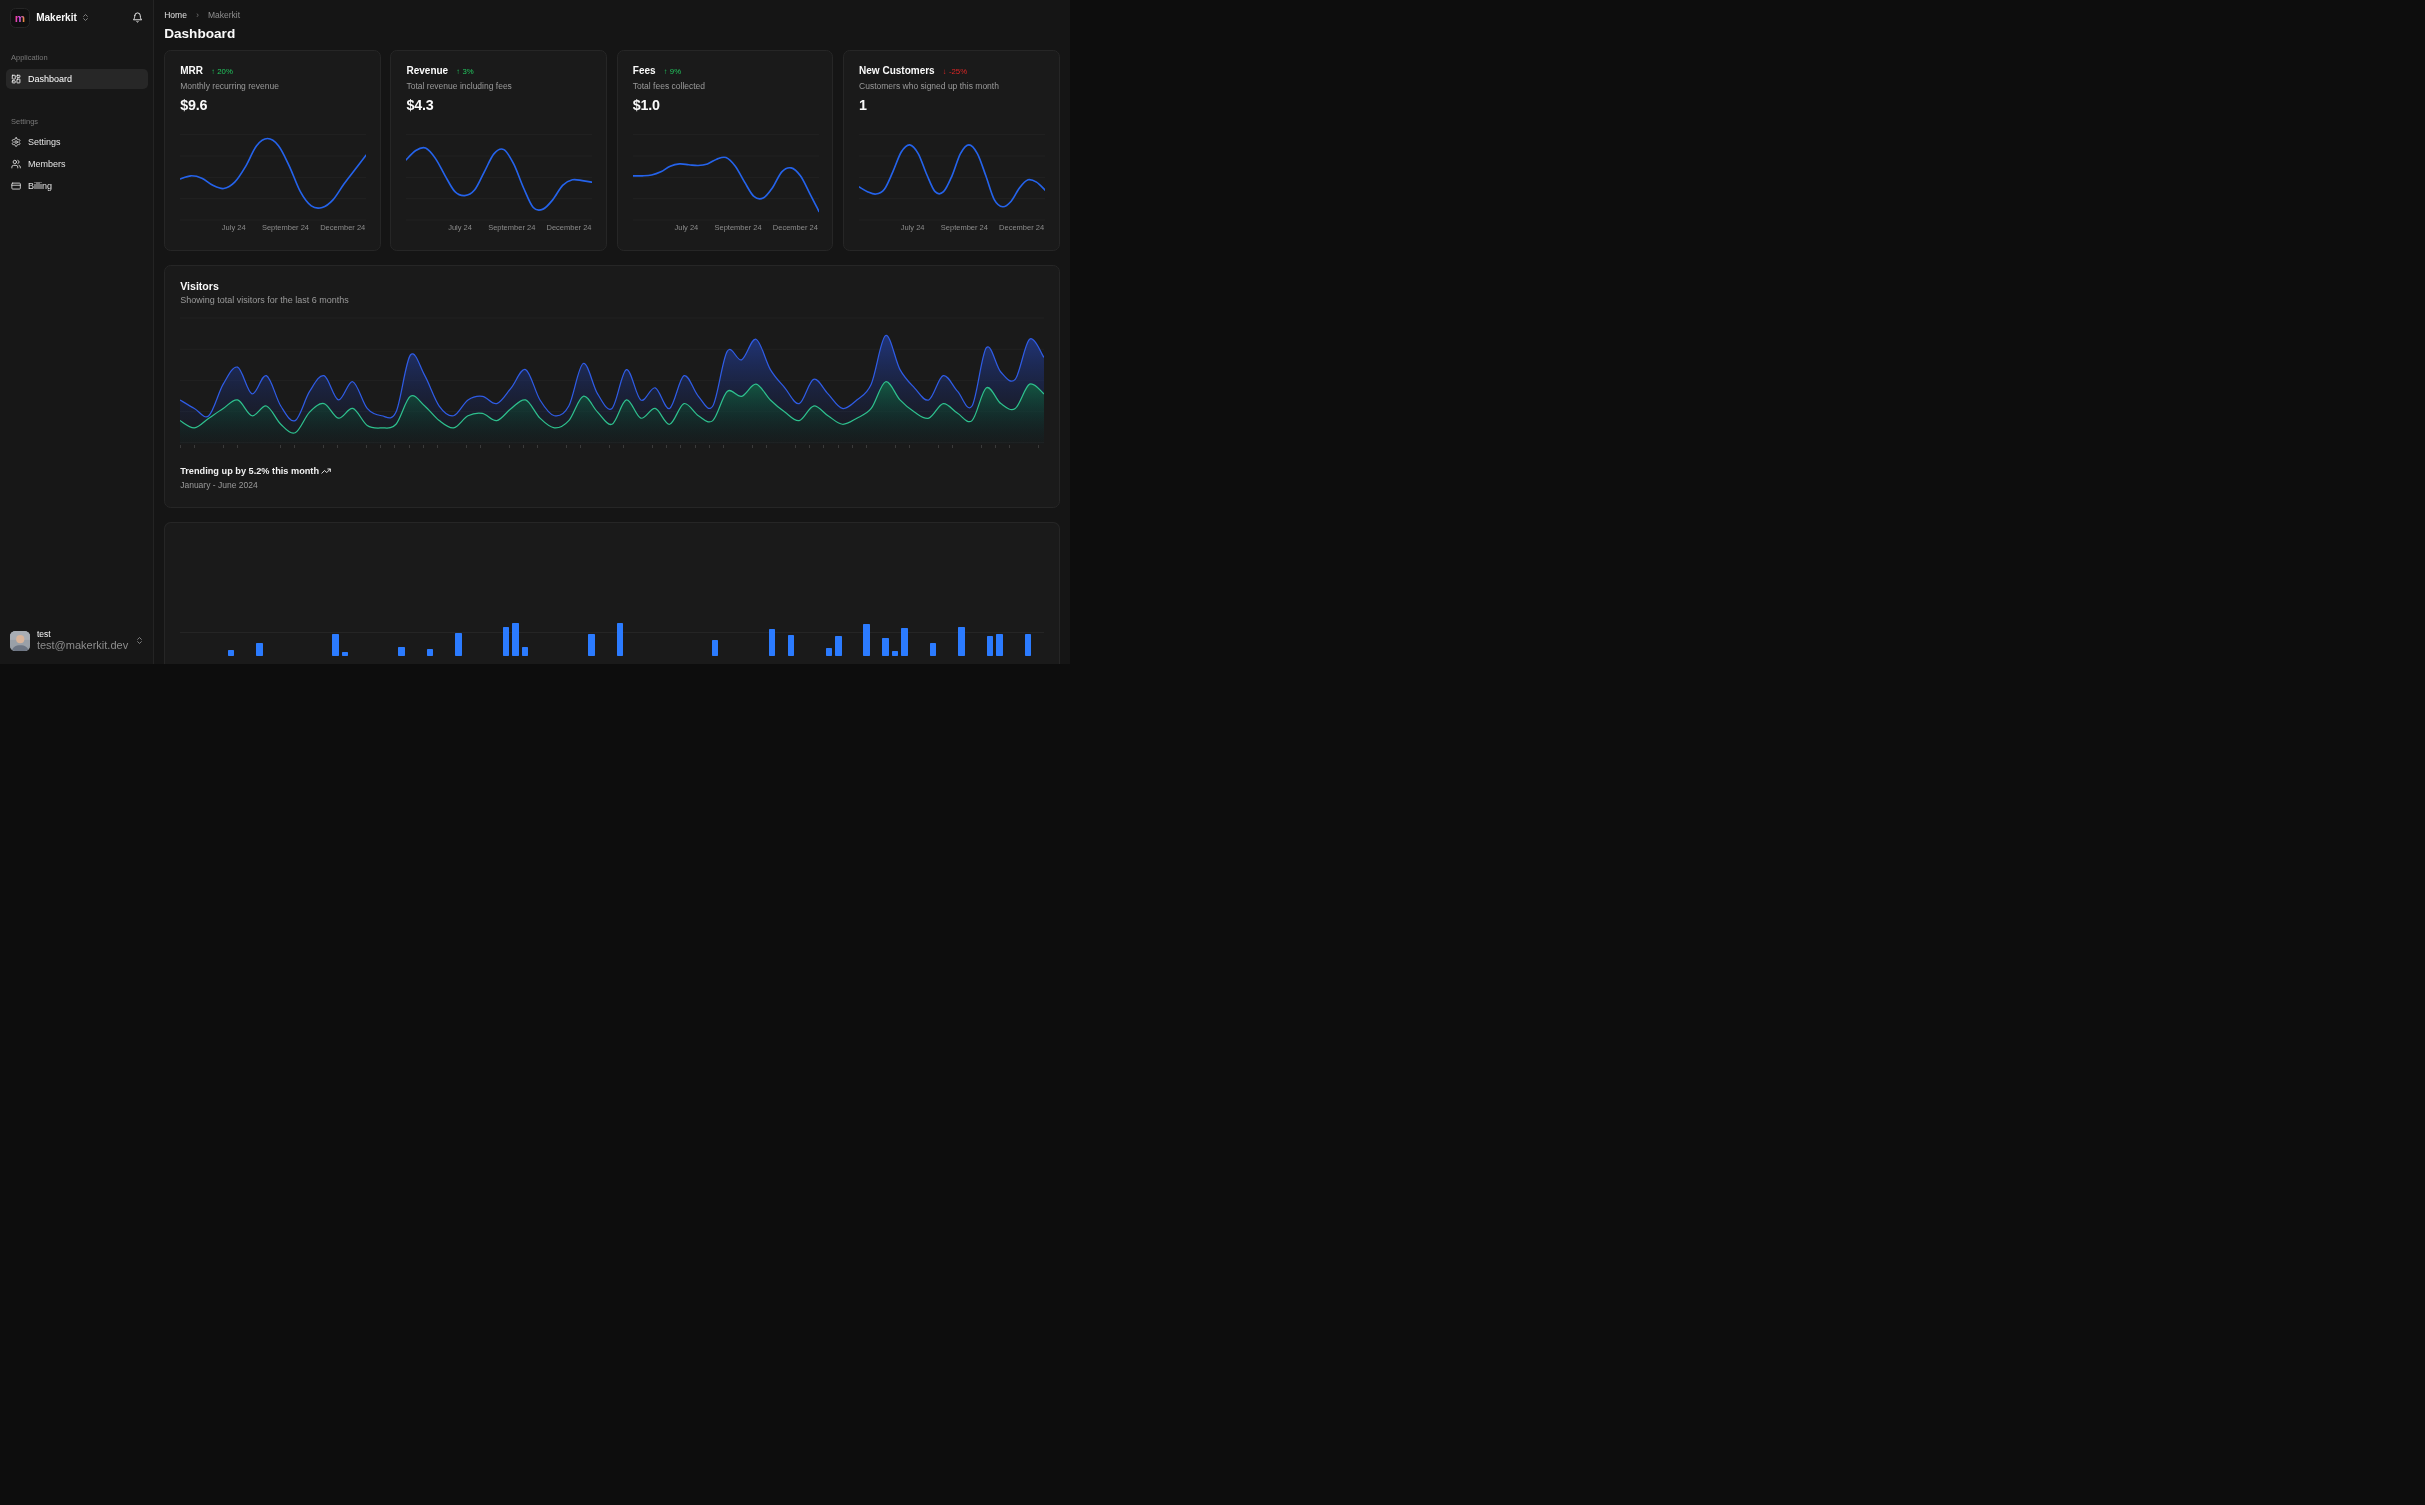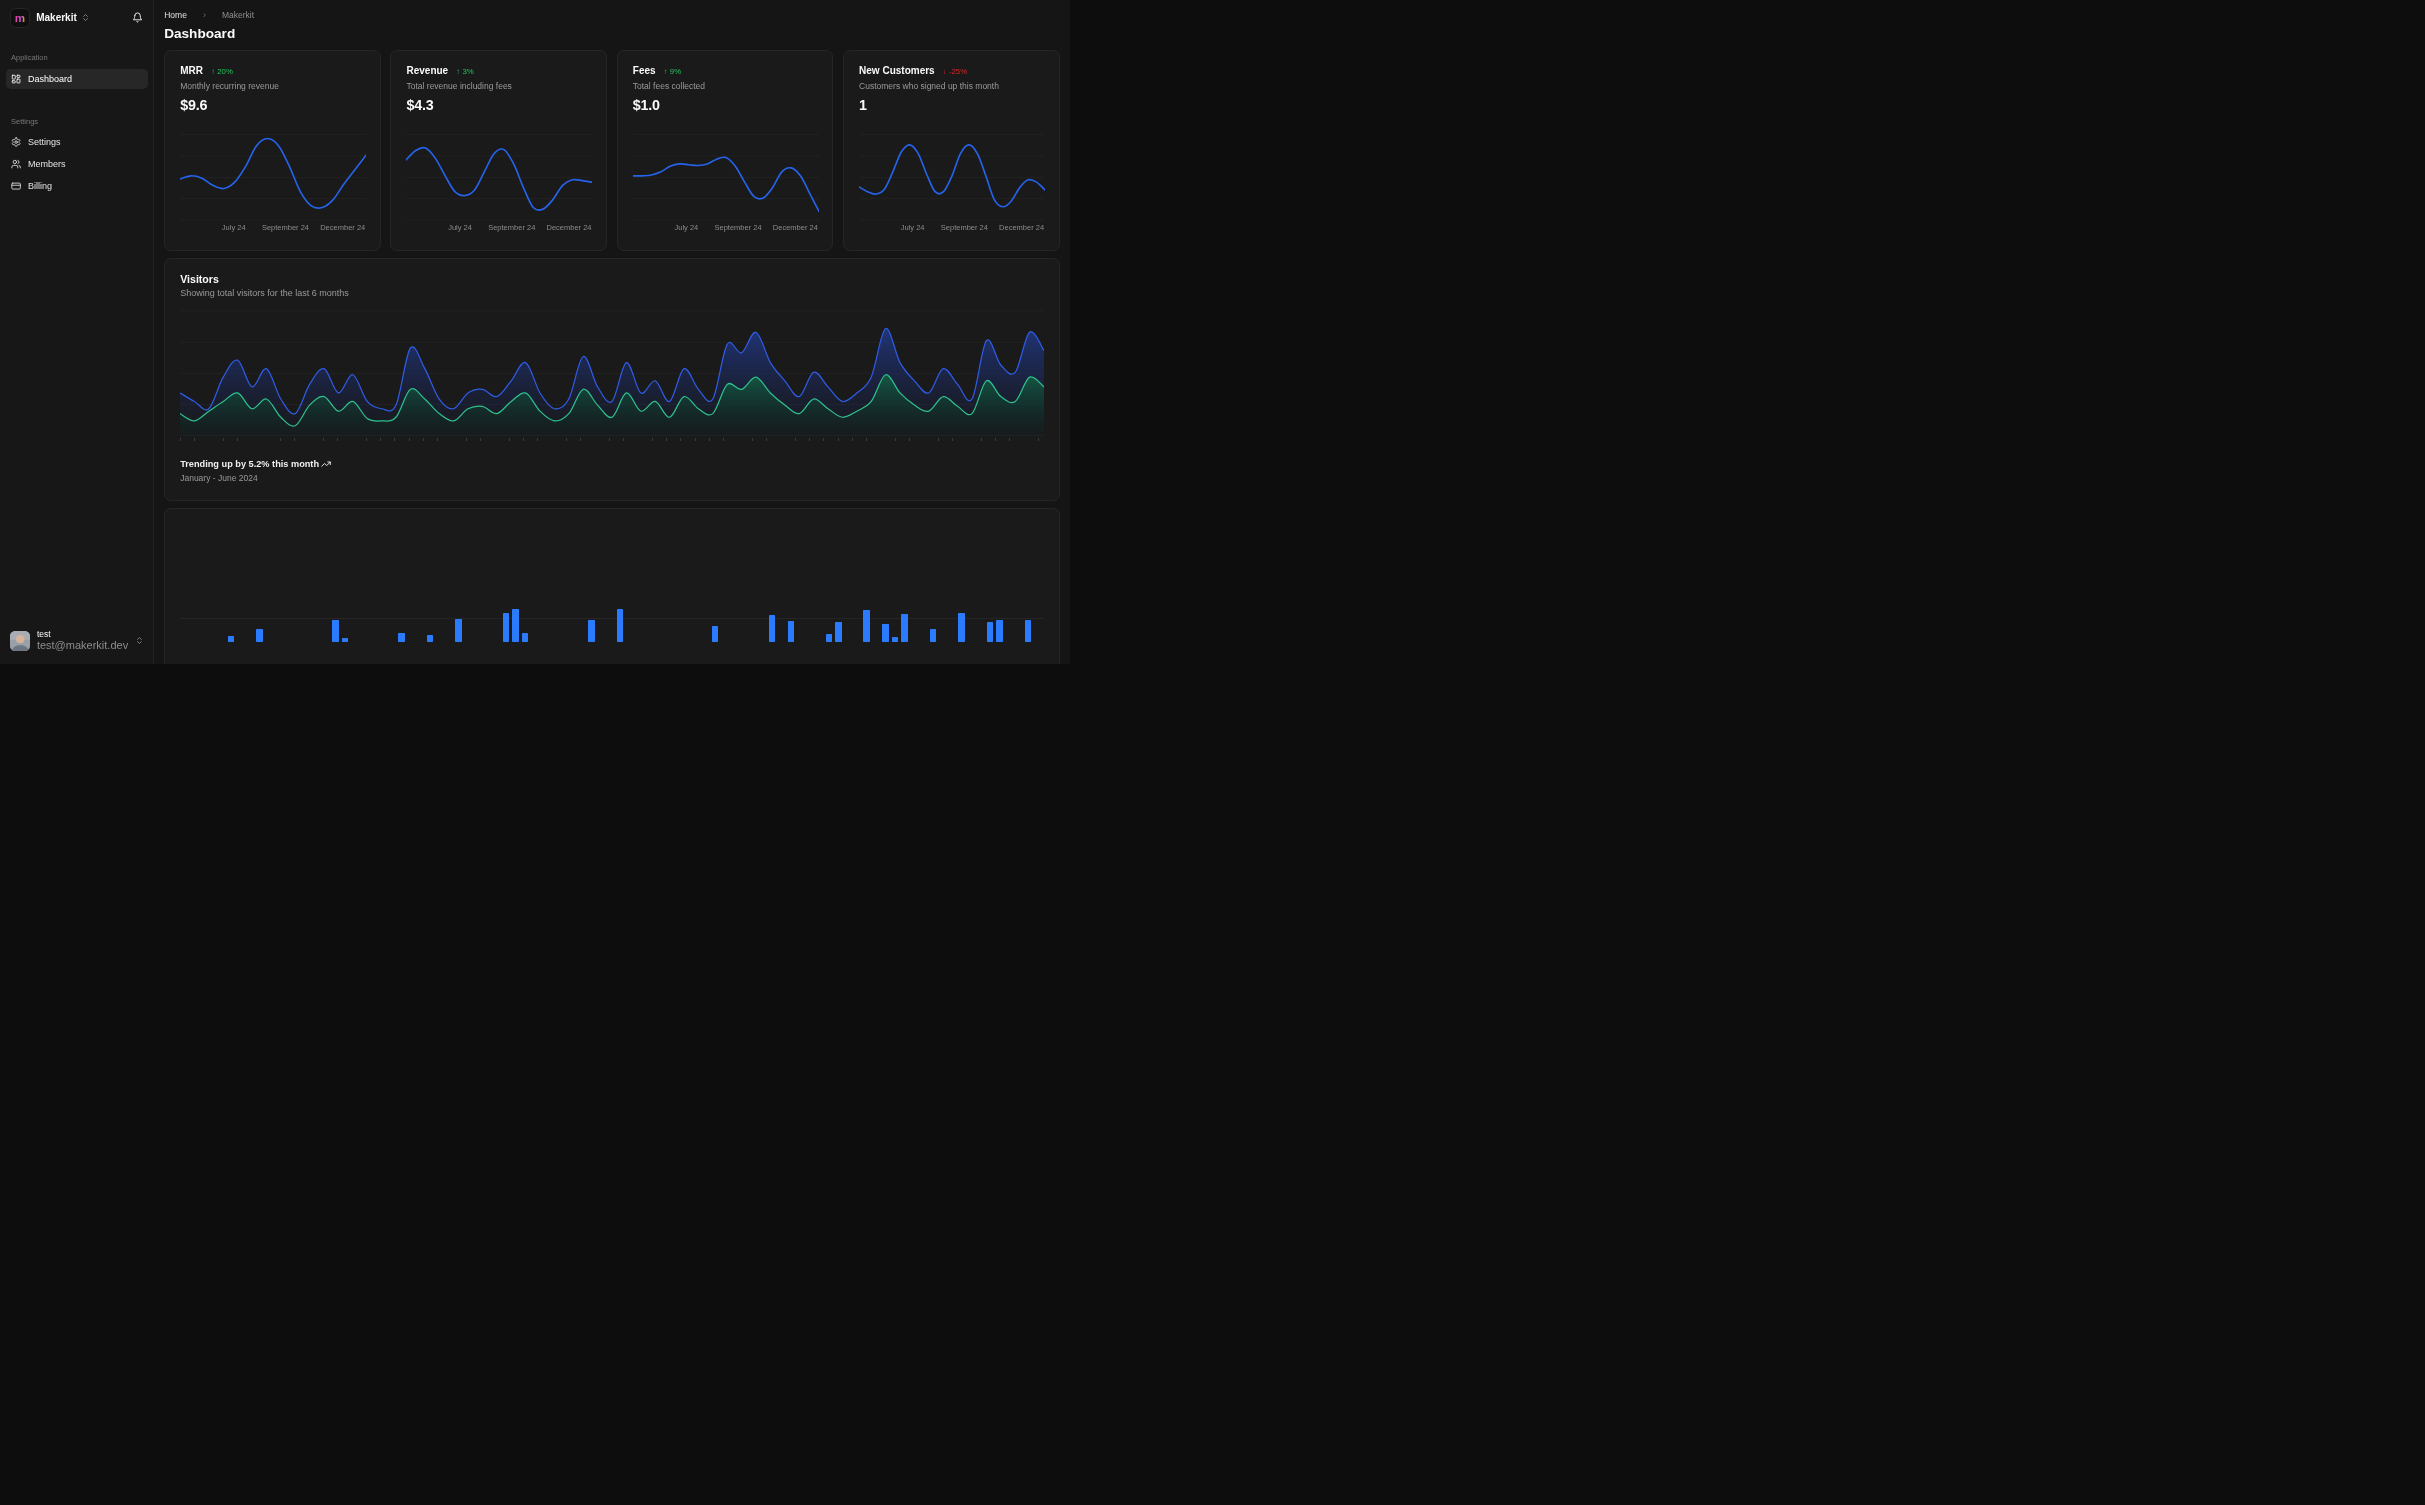--- a/index.html
+++ b/index.html
@@ -23,42 +23,42 @@
   .sb-gap { height:26px; }
   .sb-footer { display:flex; align-items:center; gap:6.8px; padding:8.2px 9.6px 11px 9.6px; }
   .avatar { width:20.5px; height:20.5px; border-radius:5.5px; overflow:hidden; flex:0 0 auto; background:#8d939b; }
   .uname { font-size:8.5px; color:#fafafa; line-height:1.25; }
   .uemail { font-size:11px; color:#8d8d8d; line-height:1.25; }
   .sb-footer .sb-chevrons { margin-left:auto; cursor:pointer; }
 
   
   .main { position:absolute; left:154px; top:0; right:0; bottom:0; background:#151515; }
   .topbar { padding:10.2px 10.2px 0 10.2px; }
-  .breadcrumb { display:flex; align-items:flex-start; gap:16px; font-size:8.5px; }
+  .breadcrumb { display:flex; align-items:flex-start; gap:9px; font-size:8.5px; }
   .bc-home { color:#e2e2e2; cursor:pointer; }
   .bc-sep { color:#6e6e6e; font-size:9px; }
   .bc-cur { color:#8f8f8f; }
   .page-title { font-size:13.6px; font-weight:700; color:#fafafa; margin-top:6.1px; }
 
   .content { padding:9px 10.2px 0 10.2px; }
   .cards-row { display:flex; gap:9.6px; }
   .stat-card { width:217px; height:201px; background:#1a1a1a; border:0.7px solid #262626; border-radius:6.8px; padding:13.6px 15px; position:relative; }
   .sc-title-row { display:flex; align-items:baseline; gap:8.2px; }
   .sc-title { font-size:10px; font-weight:700; color:#fafafa; }
   .delta { font-size:7.8px; font-weight:500; }
   .delta-up { color:#22c55e; }
   .delta-down { color:#dc2626; }
   .sc-sub { font-size:8.5px; color:#9a9a9a; margin-top:4.8px; }
   .sc-value { font-size:14.3px; font-weight:700; color:#fafafa; margin-top:6.8px; letter-spacing:-0.2px; }
   .spark-wrap { position:absolute; left:15px; right:15px; top:81px; height:89px; }
   .spark-labels { position:absolute; left:15px; right:15px; top:172px; height:9.6px; }
   .spark-labels span { position:absolute; transform:translateX(-50%); font-size:7.5px; color:#8b8b8b; white-space:nowrap; }
   .sl-0 { left:29%; } .sl-1 { left:57%; } .sl-2 { left:88%; }
 
-  .panel { background:#1a1a1a; border:0.7px solid #262626; border-radius:6.8px; margin-top:7px; }
+  .panel { background:#1a1a1a; border:0.7px solid #262626; border-radius:6.8px; margin-top:14px; }
   .visitors-panel { padding:13.6px 15px 16.4px 15px; }
   .panel-title { font-size:10.6px; font-weight:700; color:#fafafa; }
   .panel-sub { font-size:9px; color:#9a9a9a; margin-top:3.4px; }
   .visitors-chart { position:relative; height:130px; margin-top:9px; }
   .axis-ticks { height:2.7px; margin-top:0.7px; background:repeating-linear-gradient(90deg, rgba(255,255,255,0.14) 0 0.7px, transparent 0.7px 14.3px); }
   .trend-line { display:flex; align-items:center; gap:2px; font-size:9.2px; font-weight:700; color:#f0f0f0; margin-top:18.4px; }
   .trend-note { font-size:8.5px; color:#9a9a9a; margin-top:4.1px; }
 
   .pv-panel { height:157px; overflow:hidden; border-bottom:none; border-bottom-left-radius:0; border-bottom-right-radius:0; position:relative; }
   .pv-header { display:flex; border-bottom:0.7px solid #262626; height:61px; }

